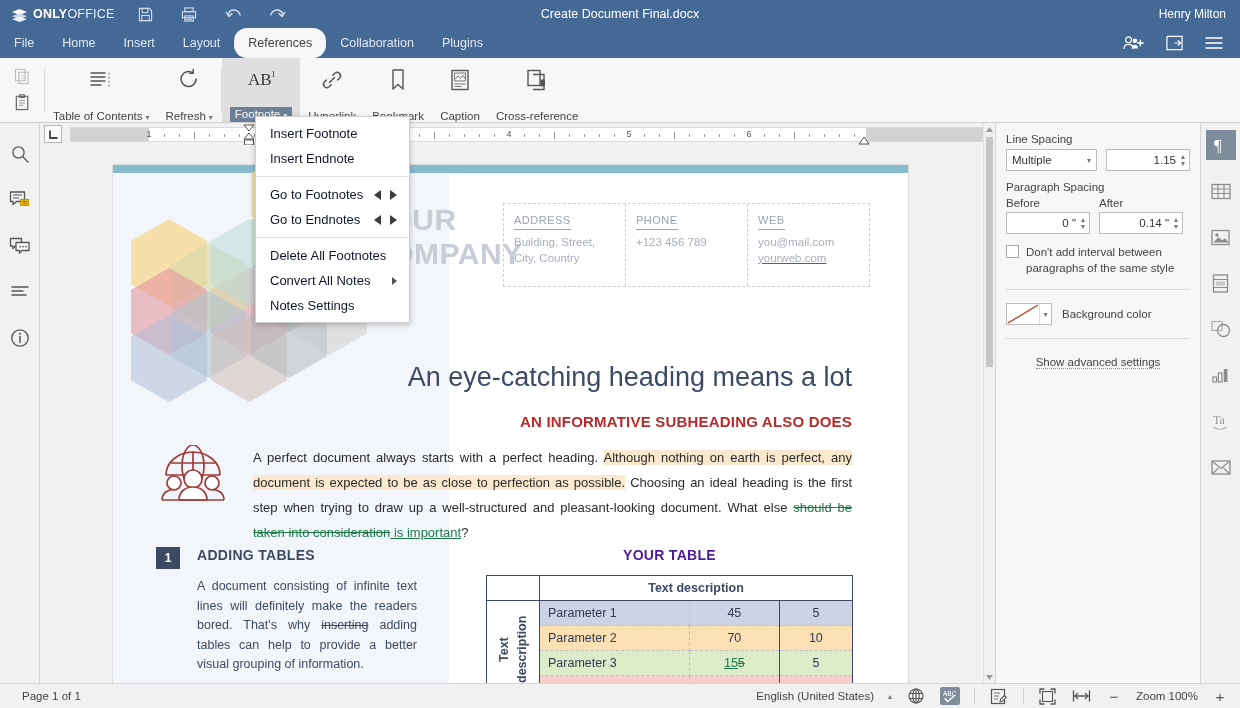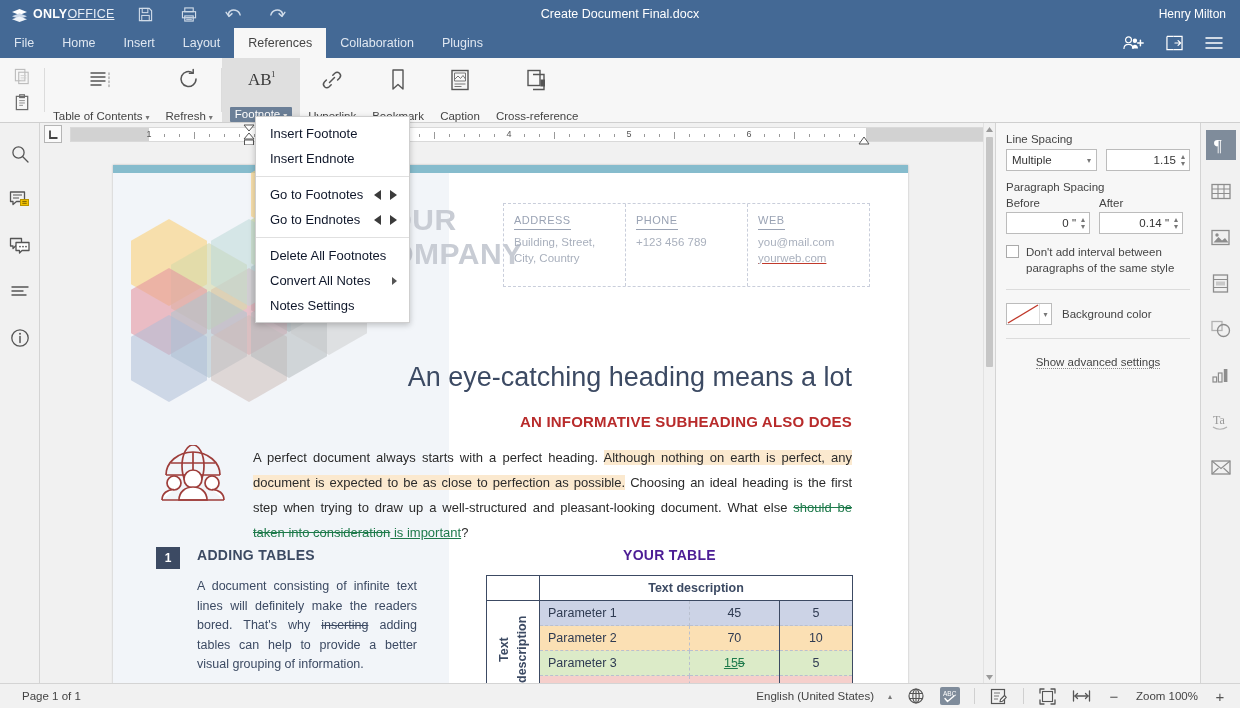--- a/index.html
+++ b/index.html
@@ -11,37 +11,37 @@
   .app { position: relative; width: 1240px; height: 708px; }
 
   
   .titlebar {
     height: 28px; background: #446995; display: flex; align-items: center;
     position: relative;
   }
   .logo { display: flex; align-items: center; gap: 6px; padding-left: 12px; width: 120px; }
   .logo-mark { width: 15px; height: 13px; position: relative; }
   .logo-text { color: #fff; font-size: 12.5px; font-weight: bold; letter-spacing: .2px; }
-  .logo-text .light { font-weight: normal; color: #e8eef6; text-decoration: underline; }
+  .logo-text .light { font-weight: normal; color: #e8eef6; }
   .qa { display: flex; align-items: center; gap: 22px; margin-left: 14px; }
   .qa-btn { width: 22px; height: 22px; display: flex; align-items: center; justify-content: center;
             opacity: .92; }
   .doc-title {
     position: absolute; left: 0; right: 0; text-align: center; color: #fff;
     font-size: 12.5px; pointer-events: none;
   }
   .user-name { position: absolute; right: 14px; color: #fff; font-size: 12px; }
 
   
   .tabbar { height: 30px; background: #446995; display: flex; align-items: stretch; position: relative; }
   .tab {
     padding: 0 14px; display: flex; align-items: center; color: #dfe7f1;
     font-size: 12.5px; cursor: default;
   }
-  .tab.active { background: #f7f7f7; color: #444; }
+  .tab.active { background: #f7f7f7; color: #444; border-radius: 13px; }
   .hdr-icons { position: absolute; right: 6px; top: 0; bottom: 0; display: flex; align-items: center; gap: 16px; padding-right: 8px; }
   .hdr-icon { width: 24px; height: 24px; display: flex; align-items: center; justify-content: center; }
 
   
   .toolbar {
     height: 65px; background: #f7f7f7; border-bottom: 1px solid #cfcfcf;
     display: flex; align-items: stretch; position: relative;
   }
   .tb-clip { width: 44px; display: flex; flex-direction: column; align-items: center;
              justify-content: center; gap: 5px; padding-top: 2px; }

